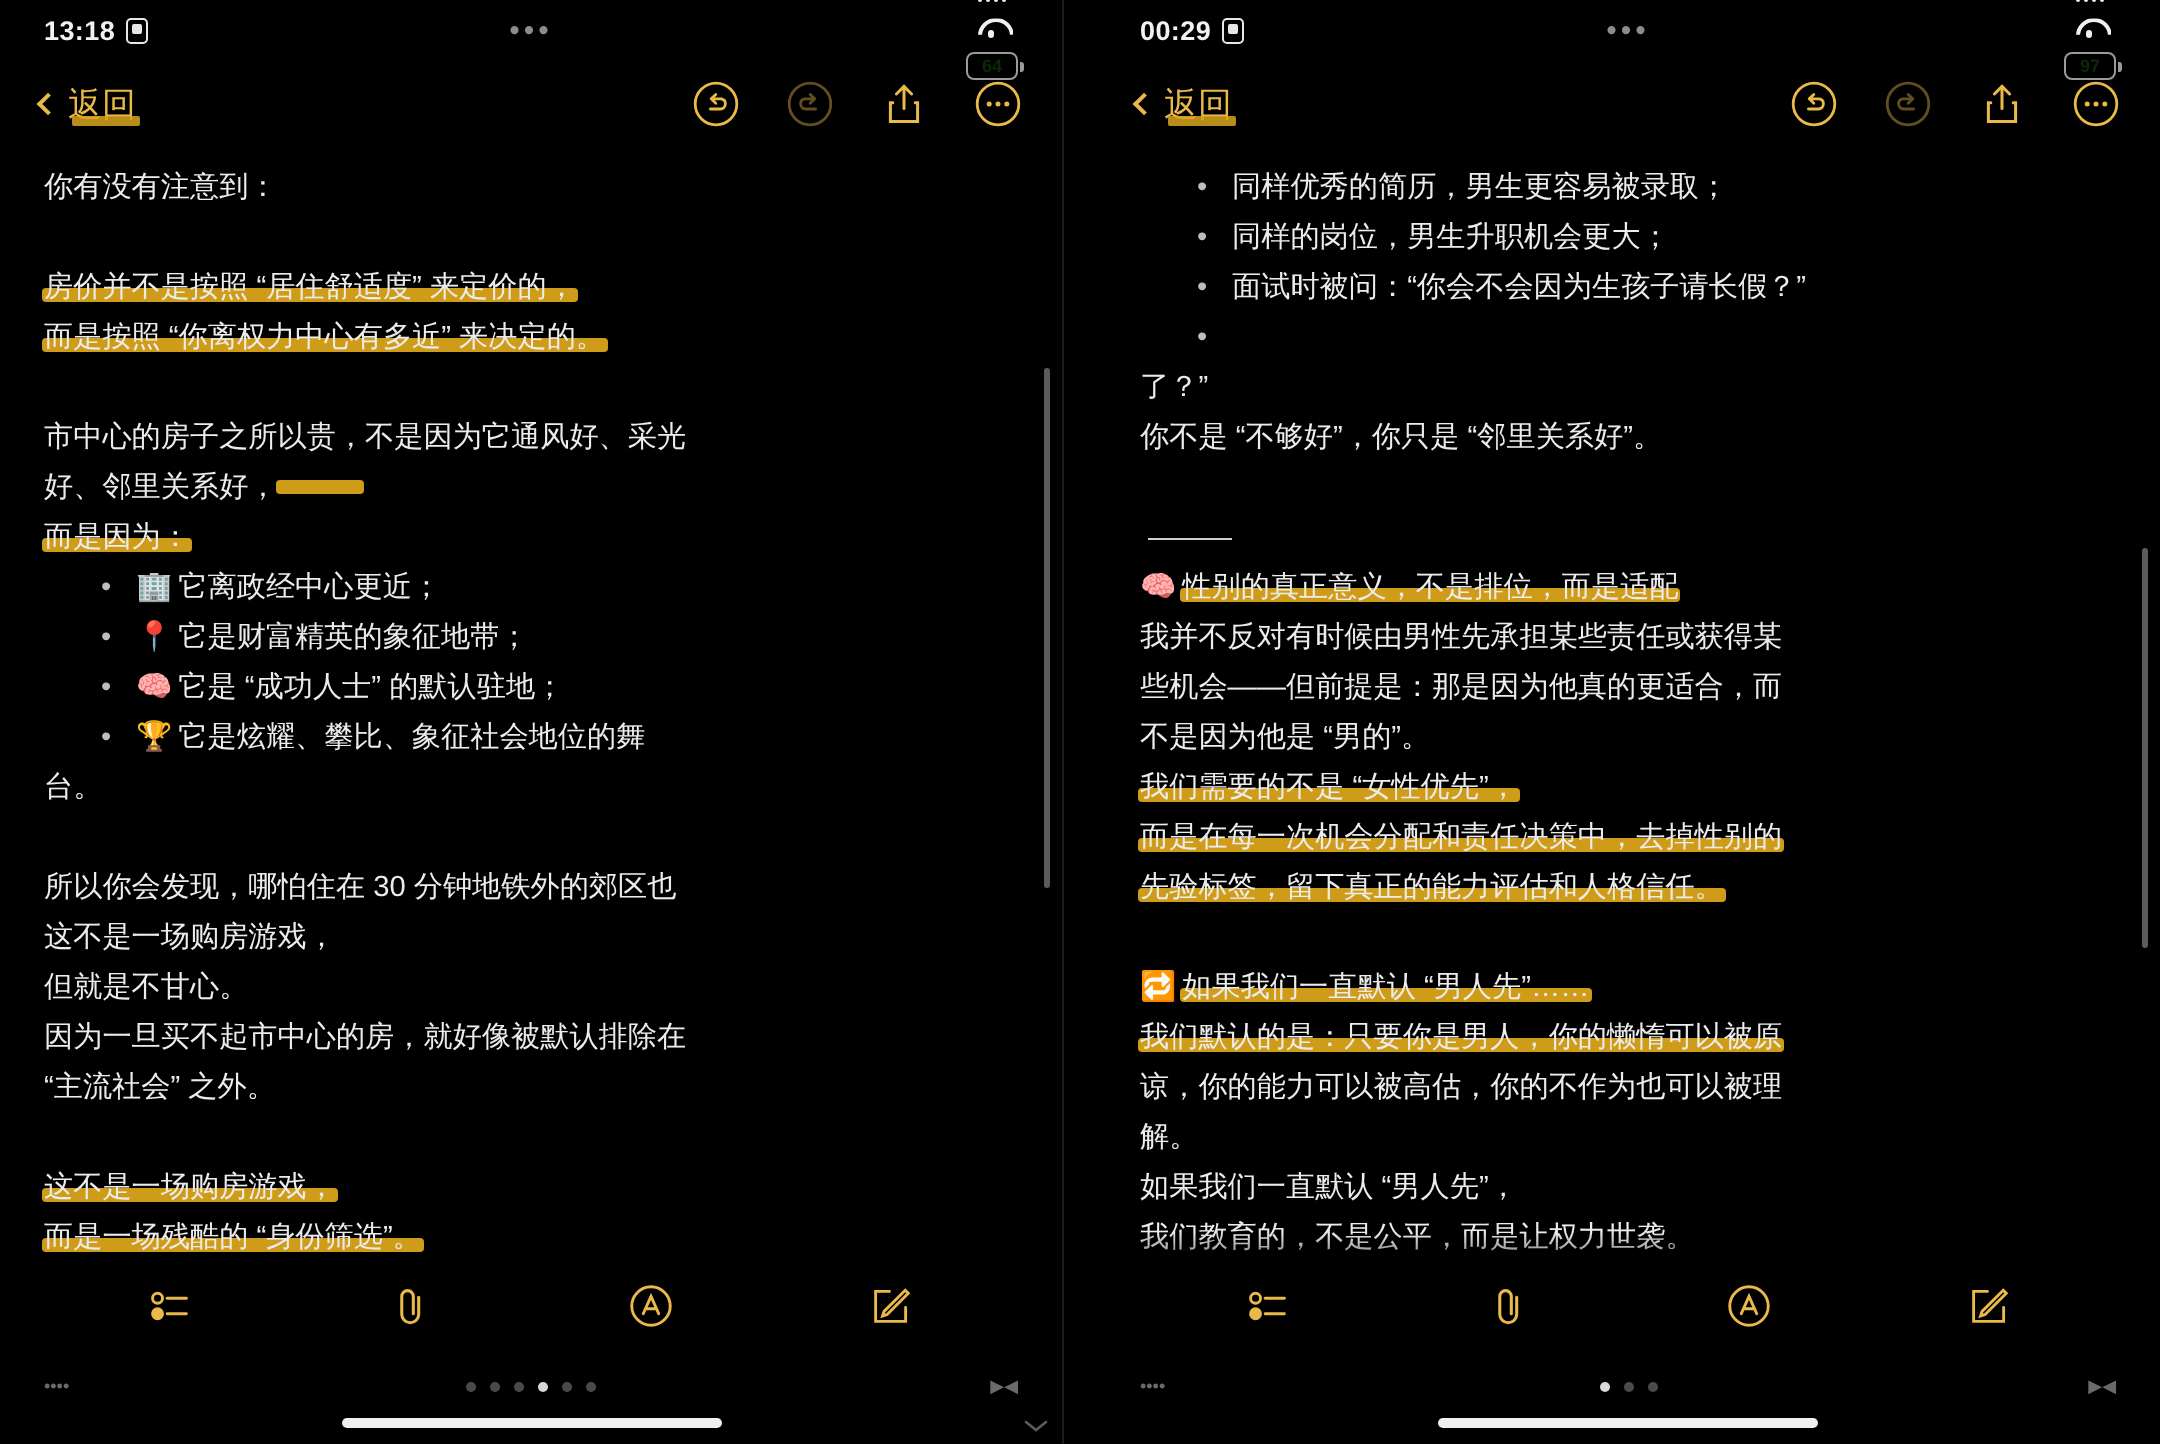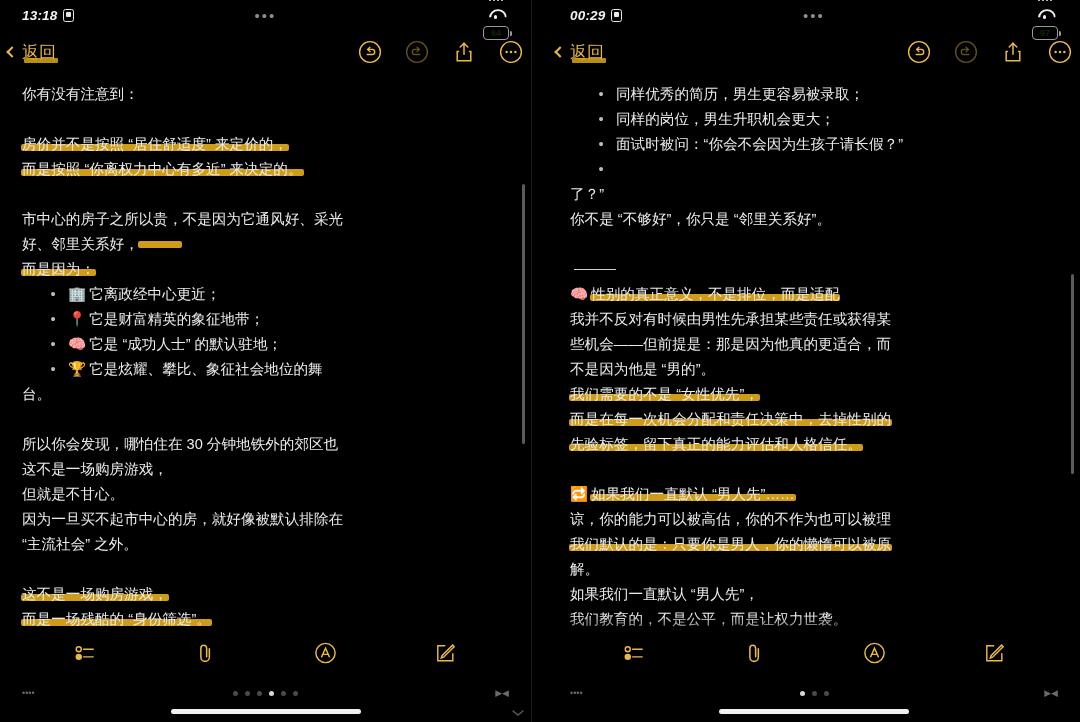--- a/index.html
+++ b/index.html
@@ -29,21 +29,21 @@
   
   .statusbar {
     position: relative;
     height: 30px;
     display: flex;
     align-items: center;
     padding: 0 22px;
     color: #f2f2f2;
     font-size: 13.5px;
   }
-  .sb-time { font-weight: 600; letter-spacing: .2px; font-style: italic; }
+  .sb-time { font-weight: 600; letter-spacing: .2px; }
   .sb-rec {
     display: inline-block;
     width: 11px; height: 13px;
     margin-left: 5px;
     border: 1.6px solid #e8e8e8;
     border-radius: 2.5px;
     position: relative;
     vertical-align: -2px;
   }
   .sb-rec::after {
@@ -124,21 +124,21 @@
     display: flex; align-items: center; justify-content: center;
     font-size: 9px; font-weight: 700;
     color: #0a2a05;
   }
 
   
   .toolbar {
     height: 44px;
     display: flex;
     align-items: center;
-    padding: 0 8px;
+    padding: 0 20px;
     color: #e9b949;
   }
   .back {
     display: flex; align-items: center; gap: 5px;
     font-size: 17px;
     color: #e9b949;
     position: relative;
   }
   .chev {
     display: inline-block;
@@ -523,22 +523,22 @@
       <div class="hr"></div>
       <p><span class="emoji">🧠</span><span class="mk">性别的真正意义，不是排位，而是适配</span></p>
       <p>我并不反对有时候由男性先承担某些责任或获得某</p>
       <p>些机会——但前提是：那是因为他真的更适合，而</p>
       <p>不是因为他是 “男的”。</p>
       <p><span class="mk">我们需要的不是 “女性优先”，</span></p>
       <p><span class="mk">而是在每一次机会分配和责任决策中，去掉性别的</span></p>
       <p><span class="mk">先验标签，留下真正的能力评估和人格信任。</span></p>
       <div class="blank"></div>
       <p><span class="emoji b-blue">🔁</span><span class="mk">如果我们一直默认 “男人先”……</span></p>
+      <p><span class="mk">我们默认的是：只要你是男人，你的懒惰可以被原</span></p>
       <p>谅，你的能力可以被高估，你的不作为也可以被理</p>
-      <p><span class="mk">我们默认的是：只要你是男人，你的懒惰可以被原</span></p>
       <p>解。</p>
       <p>如果我们一直默认 “男人先”，</p>
       <p>我们教育的，不是公平，而是让权力世袭。</p>
 
       <p></p>
       <div class="vscroll two"></div>
       <div class="fade"></div>
     </div>
 
     <div class="bottombar">

